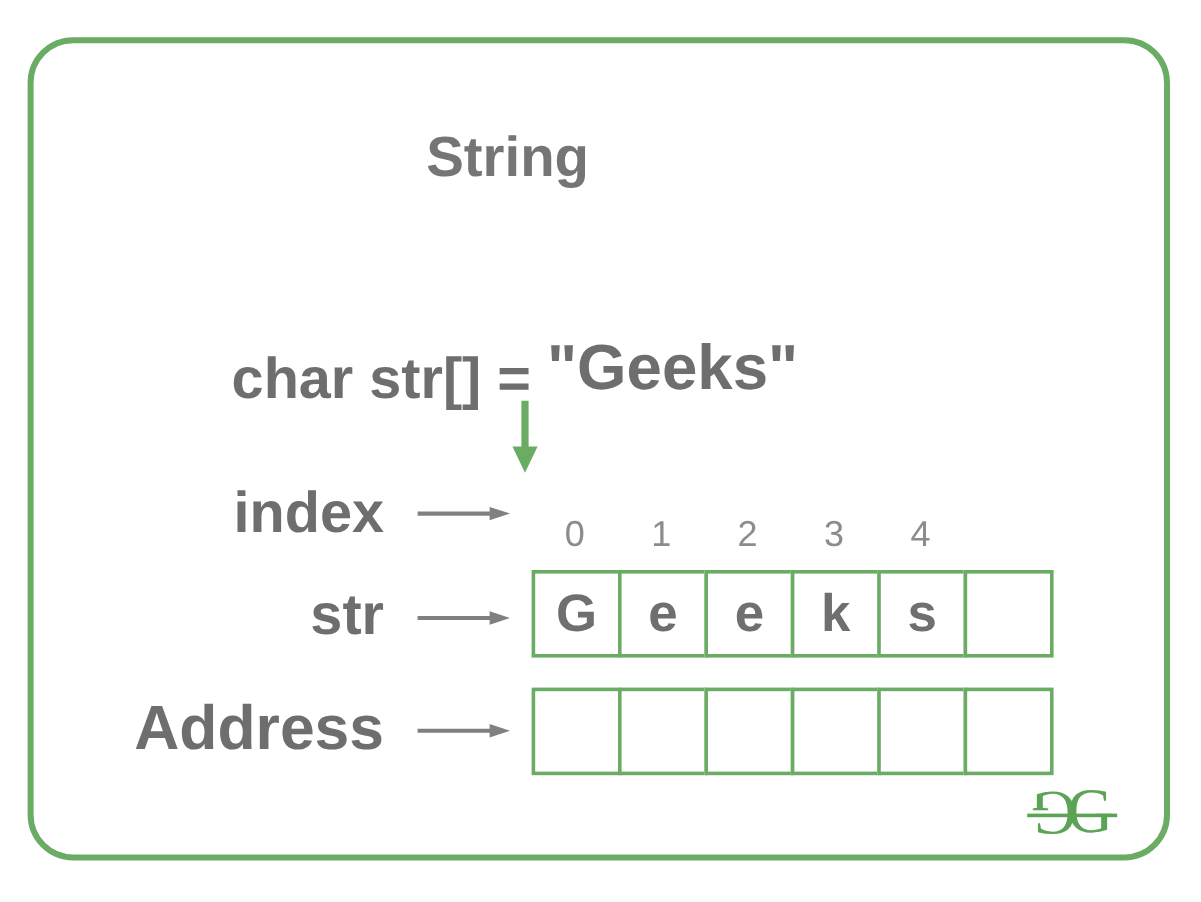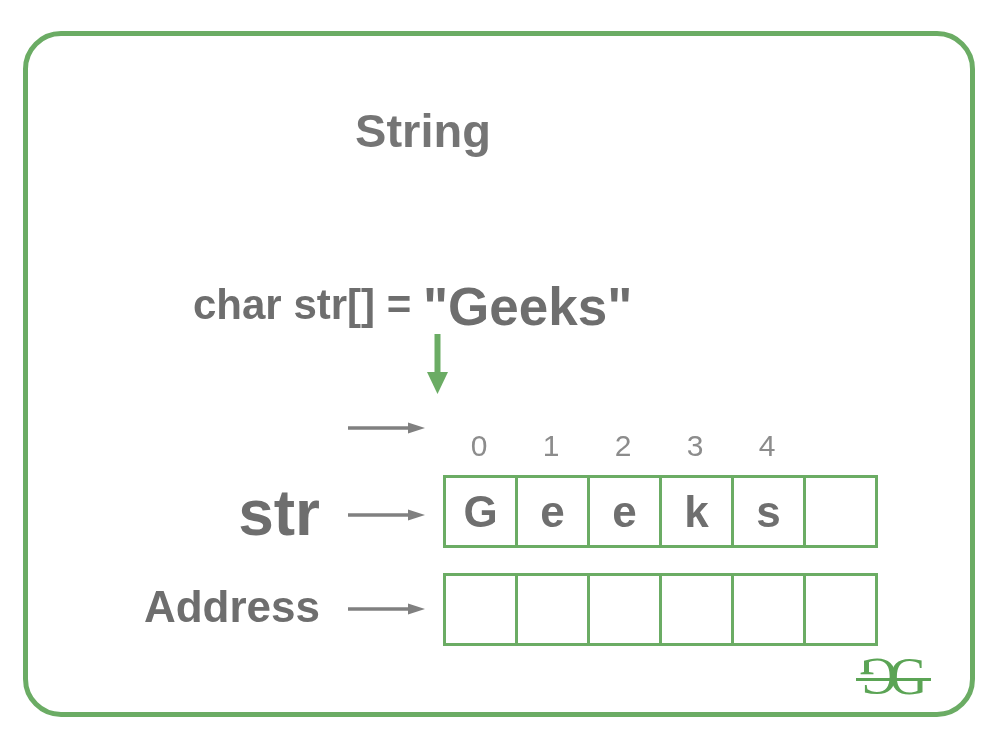--- a/index.html
+++ b/index.html
@@ -45,23 +45,23 @@
     position: absolute;
     left: 193px;
     top: 277px;
     display: flex;
     align-items: flex-start;
     color: #6E6E6E;
     font-weight: 700;
     white-space: pre;
   }
   .decl-prefix {
-    font-size: 42px;
+    font-size: 48px;
     line-height: 42px;
-    margin-top: 7px;
+    margin-top: 19px;
   }
   .decl-value {
     font-size: 53px;
     line-height: 53px;
     margin-top: 3px;
   }
   
   .down-arrow {
     position: absolute;
     left: 426px;
@@ -69,22 +69,22 @@
   }
   
   .row-label {
     position: absolute;
     right: 681px;
     color: #6E6E6E;
     font-weight: 700;
     white-space: nowrap;
   }
   .label-index { top: 404px; font-size: 48px; line-height: 48px; }
-  .label-str   { top: 489px; font-size: 64px; line-height: 48px; }
-  .label-addr  { top: 581px; font-size: 44px; line-height: 52px; }
+  .label-str   { top: 489px; font-size: 48px; line-height: 48px; }
+  .label-addr  { top: 581px; font-size: 52px; line-height: 52px; }
   
   .right-arrow { position: absolute; left: 347px; }
   .arrow-index { top: 420px; }
   .arrow-str   { top: 507px; }
   .arrow-addr  { top: 601px; }
   
   .index-numbers {
     position: absolute;
     left: 443px;
     top: 430px;
@@ -156,20 +156,21 @@
   <div class="decl">
     <span class="decl-prefix">char str[] = </span>
     <span class="decl-value">"Geeks"</span>
   </div>
 
   <svg class="down-arrow" width="23" height="64" viewBox="0 0 23 64">
     <path d="M11.5 2 L11.5 42" stroke="#6BAC64" stroke-width="6" fill="none"></path>
     <path d="M1 40 L22 40 L11.5 62 Z" fill="#6BAC64"></path>
   </svg>
 
+  <div class="row-label label-index">index</div>
   <div class="row-label label-str">str</div>
   <div class="row-label label-addr">Address</div>
 
   <svg class="right-arrow arrow-index" width="80" height="16" viewBox="0 0 80 16">
     <path d="M1 8 L63 8" stroke="#808080" stroke-width="3.4" fill="none"></path>
     <path d="M61 2.4 L61 13.6 L78 8 Z" fill="#808080"></path>
   </svg>
   <svg class="right-arrow arrow-str" width="80" height="16" viewBox="0 0 80 16">
     <path d="M1 8 L63 8" stroke="#808080" stroke-width="3.4" fill="none"></path>
     <path d="M61 2.4 L61 13.6 L78 8 Z" fill="#808080"></path>

